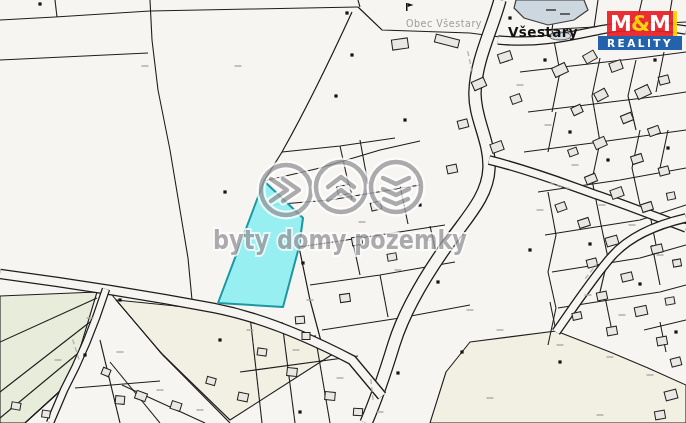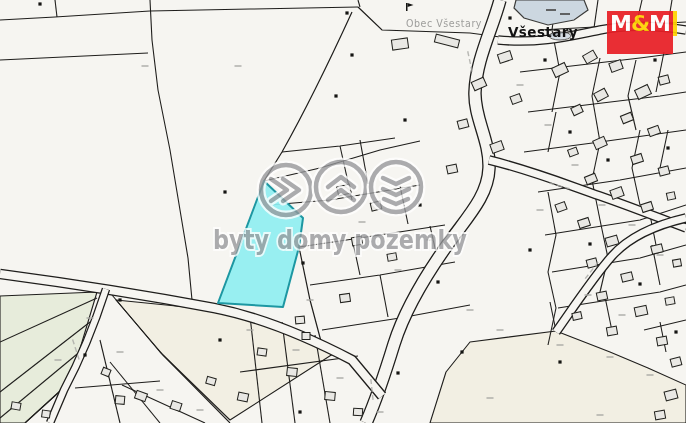--- a/index.html
+++ b/index.html
@@ -22,21 +22,21 @@
     font-family:"DejaVu Sans", sans-serif;
     font-size:27px;font-weight:bold;fill:#96979a;
     stroke:#ffffff;stroke-width:4px;paint-order:stroke;
   }
   .wm-circle-halo{fill:none;stroke:#ffffff;stroke-width:9;}
   .wm-circle{fill:none;stroke:#96979a;stroke-width:4.5;}
   .wm-icon-halo{fill:none;stroke:#ffffff;stroke-width:9;stroke-linecap:round;stroke-linejoin:round;}
   .wm-icon{fill:none;stroke:#96979a;stroke-width:4.5;stroke-linecap:round;stroke-linejoin:round;}
   .logo{position:absolute;left:0;top:0;width:686px;height:423px;pointer-events:none;opacity:.92;}
   .logo-red{
-    position:absolute;left:607px;top:11px;width:66px;height:43px;
+    position:absolute;left:607px;top:11px;width:66px;height:37px;
     background:#e81e25;color:#ffffff;text-align:center;line-height:26px;
     font-family:"DejaVu Sans", sans-serif;font-weight:900;font-size:22px;letter-spacing:-1px;
   }
   .logo-red .amp{color:#ffd200;}
   .logo-strip{position:absolute;left:673px;top:11px;width:4px;height:25px;background:#ffd200;}
   .logo-blue{
     position:absolute;left:598px;top:36px;width:84px;height:14px;
     background:#1357a6;color:#ffffff;text-align:center;line-height:14px;
     font-family:"DejaVu Sans", sans-serif;font-weight:bold;font-size:10.5px;letter-spacing:2.5px;
   }
@@ -446,13 +446,14 @@
         <path class="wm-icon" d="M-13,-9 L0,-3 L13,-9 M-13,2 L0,8 L13,2 M-12,12 L0,17 L12,12"></path>
       </g>
       <text class="wm-text" x="340" y="249" text-anchor="middle" textLength="254" lengthAdjust="spacingAndGlyphs">byty domy pozemky</text>
     </g>
   </svg>
 </div>
 
 <div class="logo">
   <div class="logo-red"><span>M</span><span class="amp">&amp;</span><span>M</span></div>
   <div class="logo-strip"></div>
+  <div class="logo-blue">REALITY</div>
 </div>
 
 </body></html>

